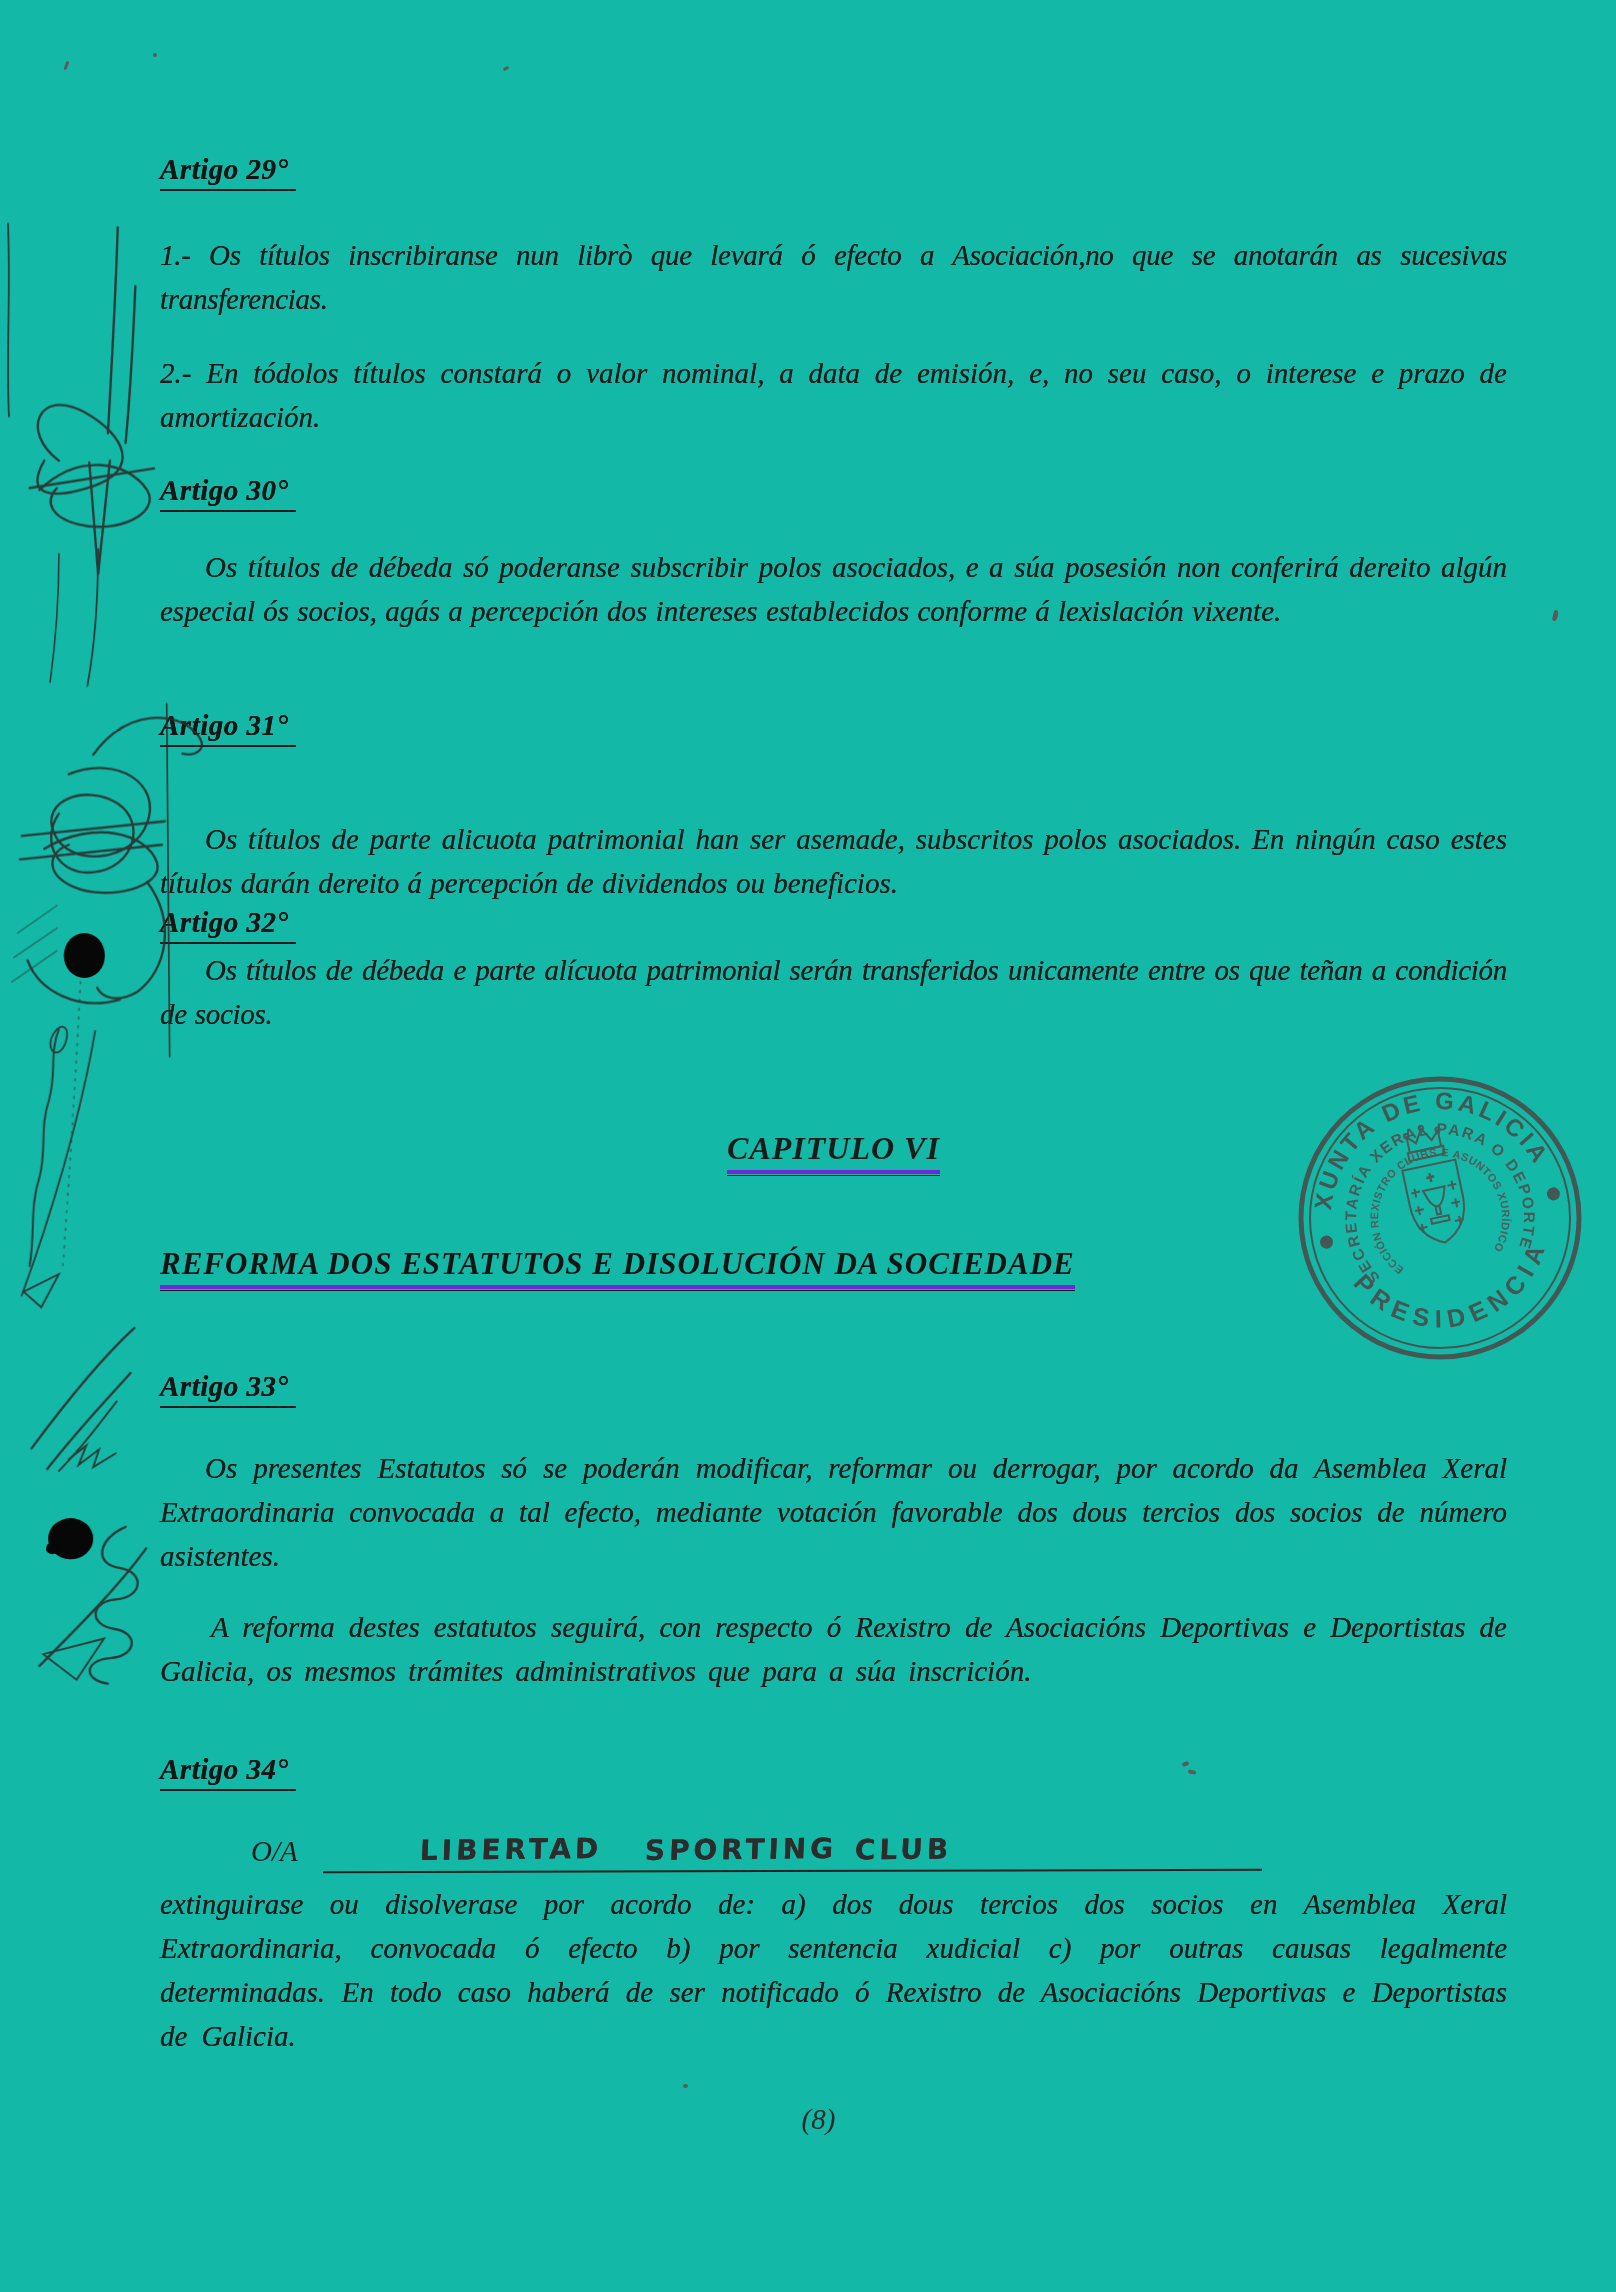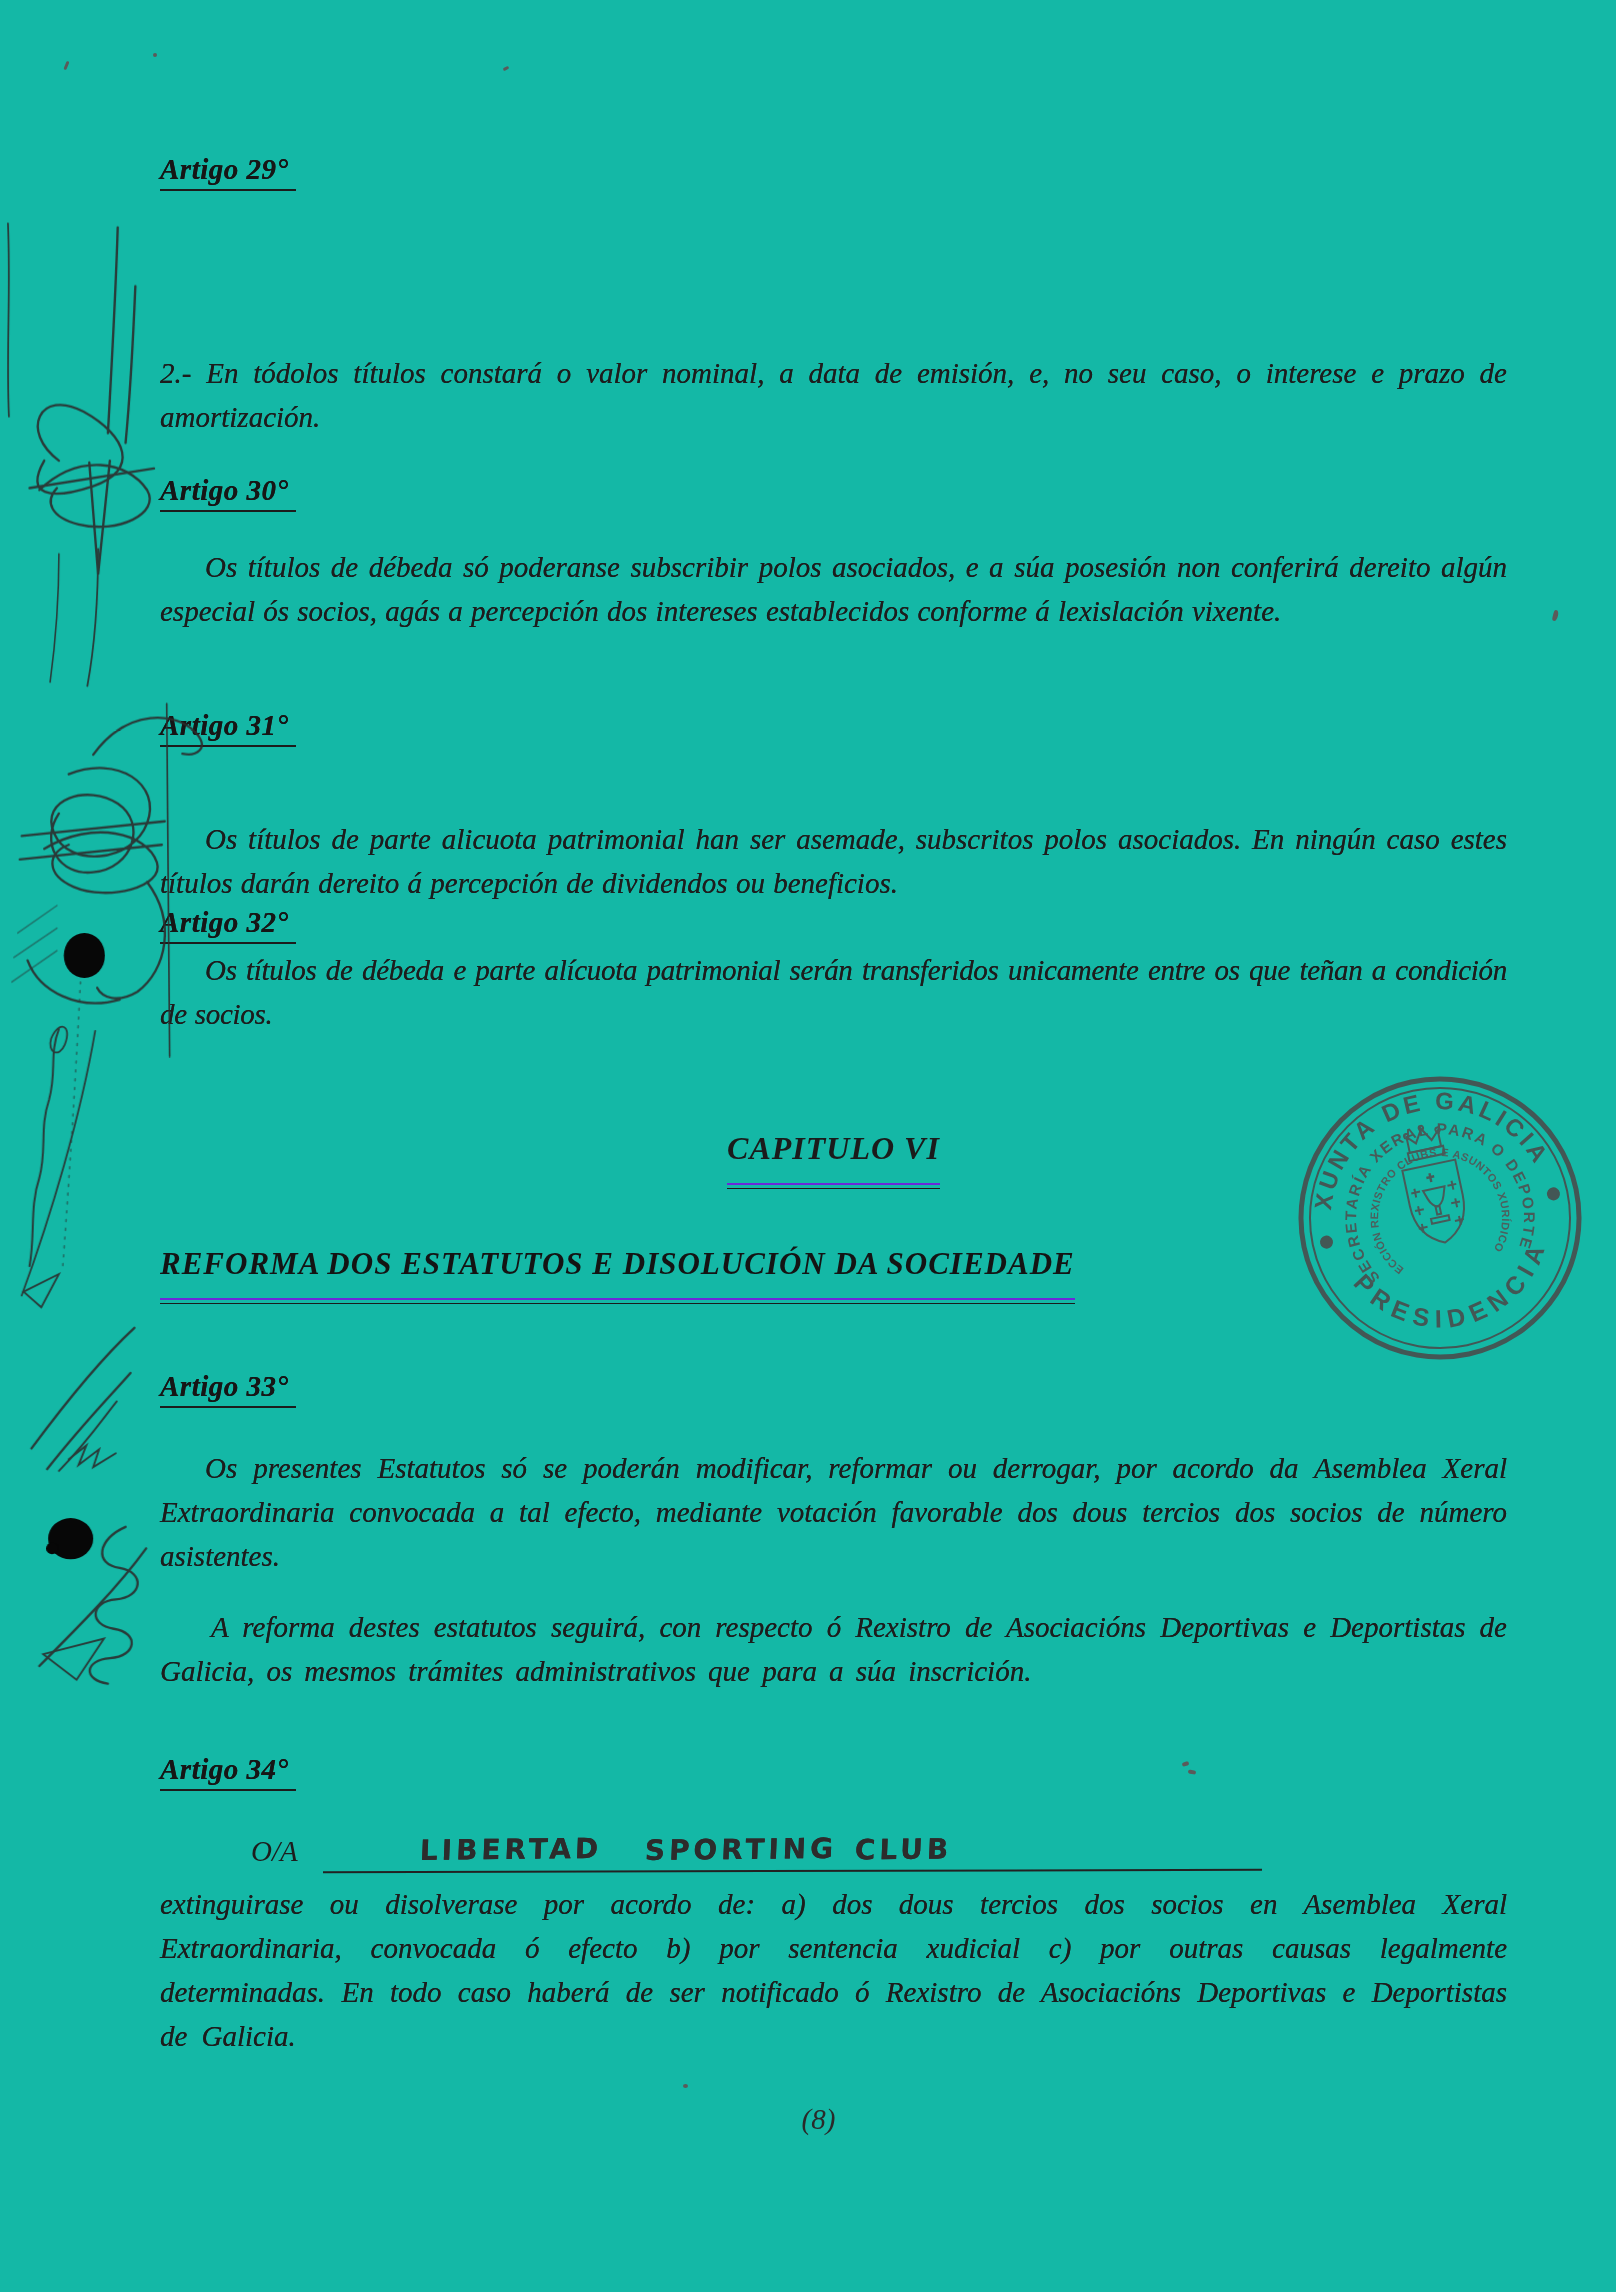--- a/index.html
+++ b/index.html
@@ -24,21 +24,21 @@
   .ind{text-indent:45px;}
   .ind2{text-indent:51px;}
   .wide{word-spacing:4.9px;}
   .wide2{word-spacing:6.9px;}
   .tight{letter-spacing:-0.3px;}
   .chapter-title{
     position:absolute;left:160px;width:1347px;text-align:center;top:1130px;
     font:italic 700 32px "Liberation Serif", serif;letter-spacing:1px;
   }
   .chapter-title span, .section-heading span{
-    position:relative;display:inline-block;border-bottom:2px solid #6d28d9;padding-bottom:16px;
+    position:relative;display:inline-block;border-bottom:4px solid #6d28d9;padding-bottom:3px;
   }
   .chapter-title span::after, .section-heading span::after{
     content:"";position:absolute;left:0;right:0;bottom:-5.9px;border-bottom:1.6px solid #1a1a1a;
   }
   .section-heading{
     position:absolute;left:160px;top:1246px;
     font:italic 700 31px "Liberation Serif", serif;letter-spacing:1px;color:#141414;
   }
   .oa-prefix{
     position:absolute;left:243px;top:1835px;
@@ -62,20 +62,21 @@
   svg text{font-family:"Liberation Sans", sans-serif;font-weight:bold;}
   .stamp-box{position:absolute;left:1290px;top:1068px;width:300px;height:300px;}
   .marginalia-box{position:absolute;left:0;top:0;width:255px;height:1764px;}
 </style>
 </head>
 <body>
 
 <div id="page">
 
   <div class="h-art" style="left:160px;top:153px;">Artigo 29°</div>
+  <div class="para tight" style="top:233px;">1.- Os títulos inscribiranse nun librò que levará ó efecto a Asociación,no que se anotarán as sucesivas transferencias.</div>
   <div class="para" style="top:351px;">2.- En tódolos títulos constará o valor nominal, a data de emisión, e, no seu caso, o interese e prazo de amortización.</div>
 
   <div class="h-art" style="left:160px;top:474px;">Artigo 30°</div>
   <div class="para ind" style="top:545px;">Os títulos de débeda só poderanse subscribir polos asociados, e a súa posesión non conferirá dereito algún especial ós socios, agás a percepción dos intereses establecidos conforme á lexislación vixente.</div>
 
   <div class="h-art" style="left:160px;top:709px;">Artigo 31°</div>
   <div class="para ind" style="top:785px;margin-top:32px;">Os títulos de parte alicuota patrimonial han ser asemade, subscritos polos asociados. En ningún caso estes títulos darán dereito á percepción de dividendos ou beneficios.</div>
 
   <div class="h-art" style="left:160px;top:906px;">Artigo 32°</div>
   <div class="para ind tight" style="top:948px;">Os títulos de débeda e parte alícuota patrimonial serán transferidos unicamente entre os que teñan a condición de socios.</div>

